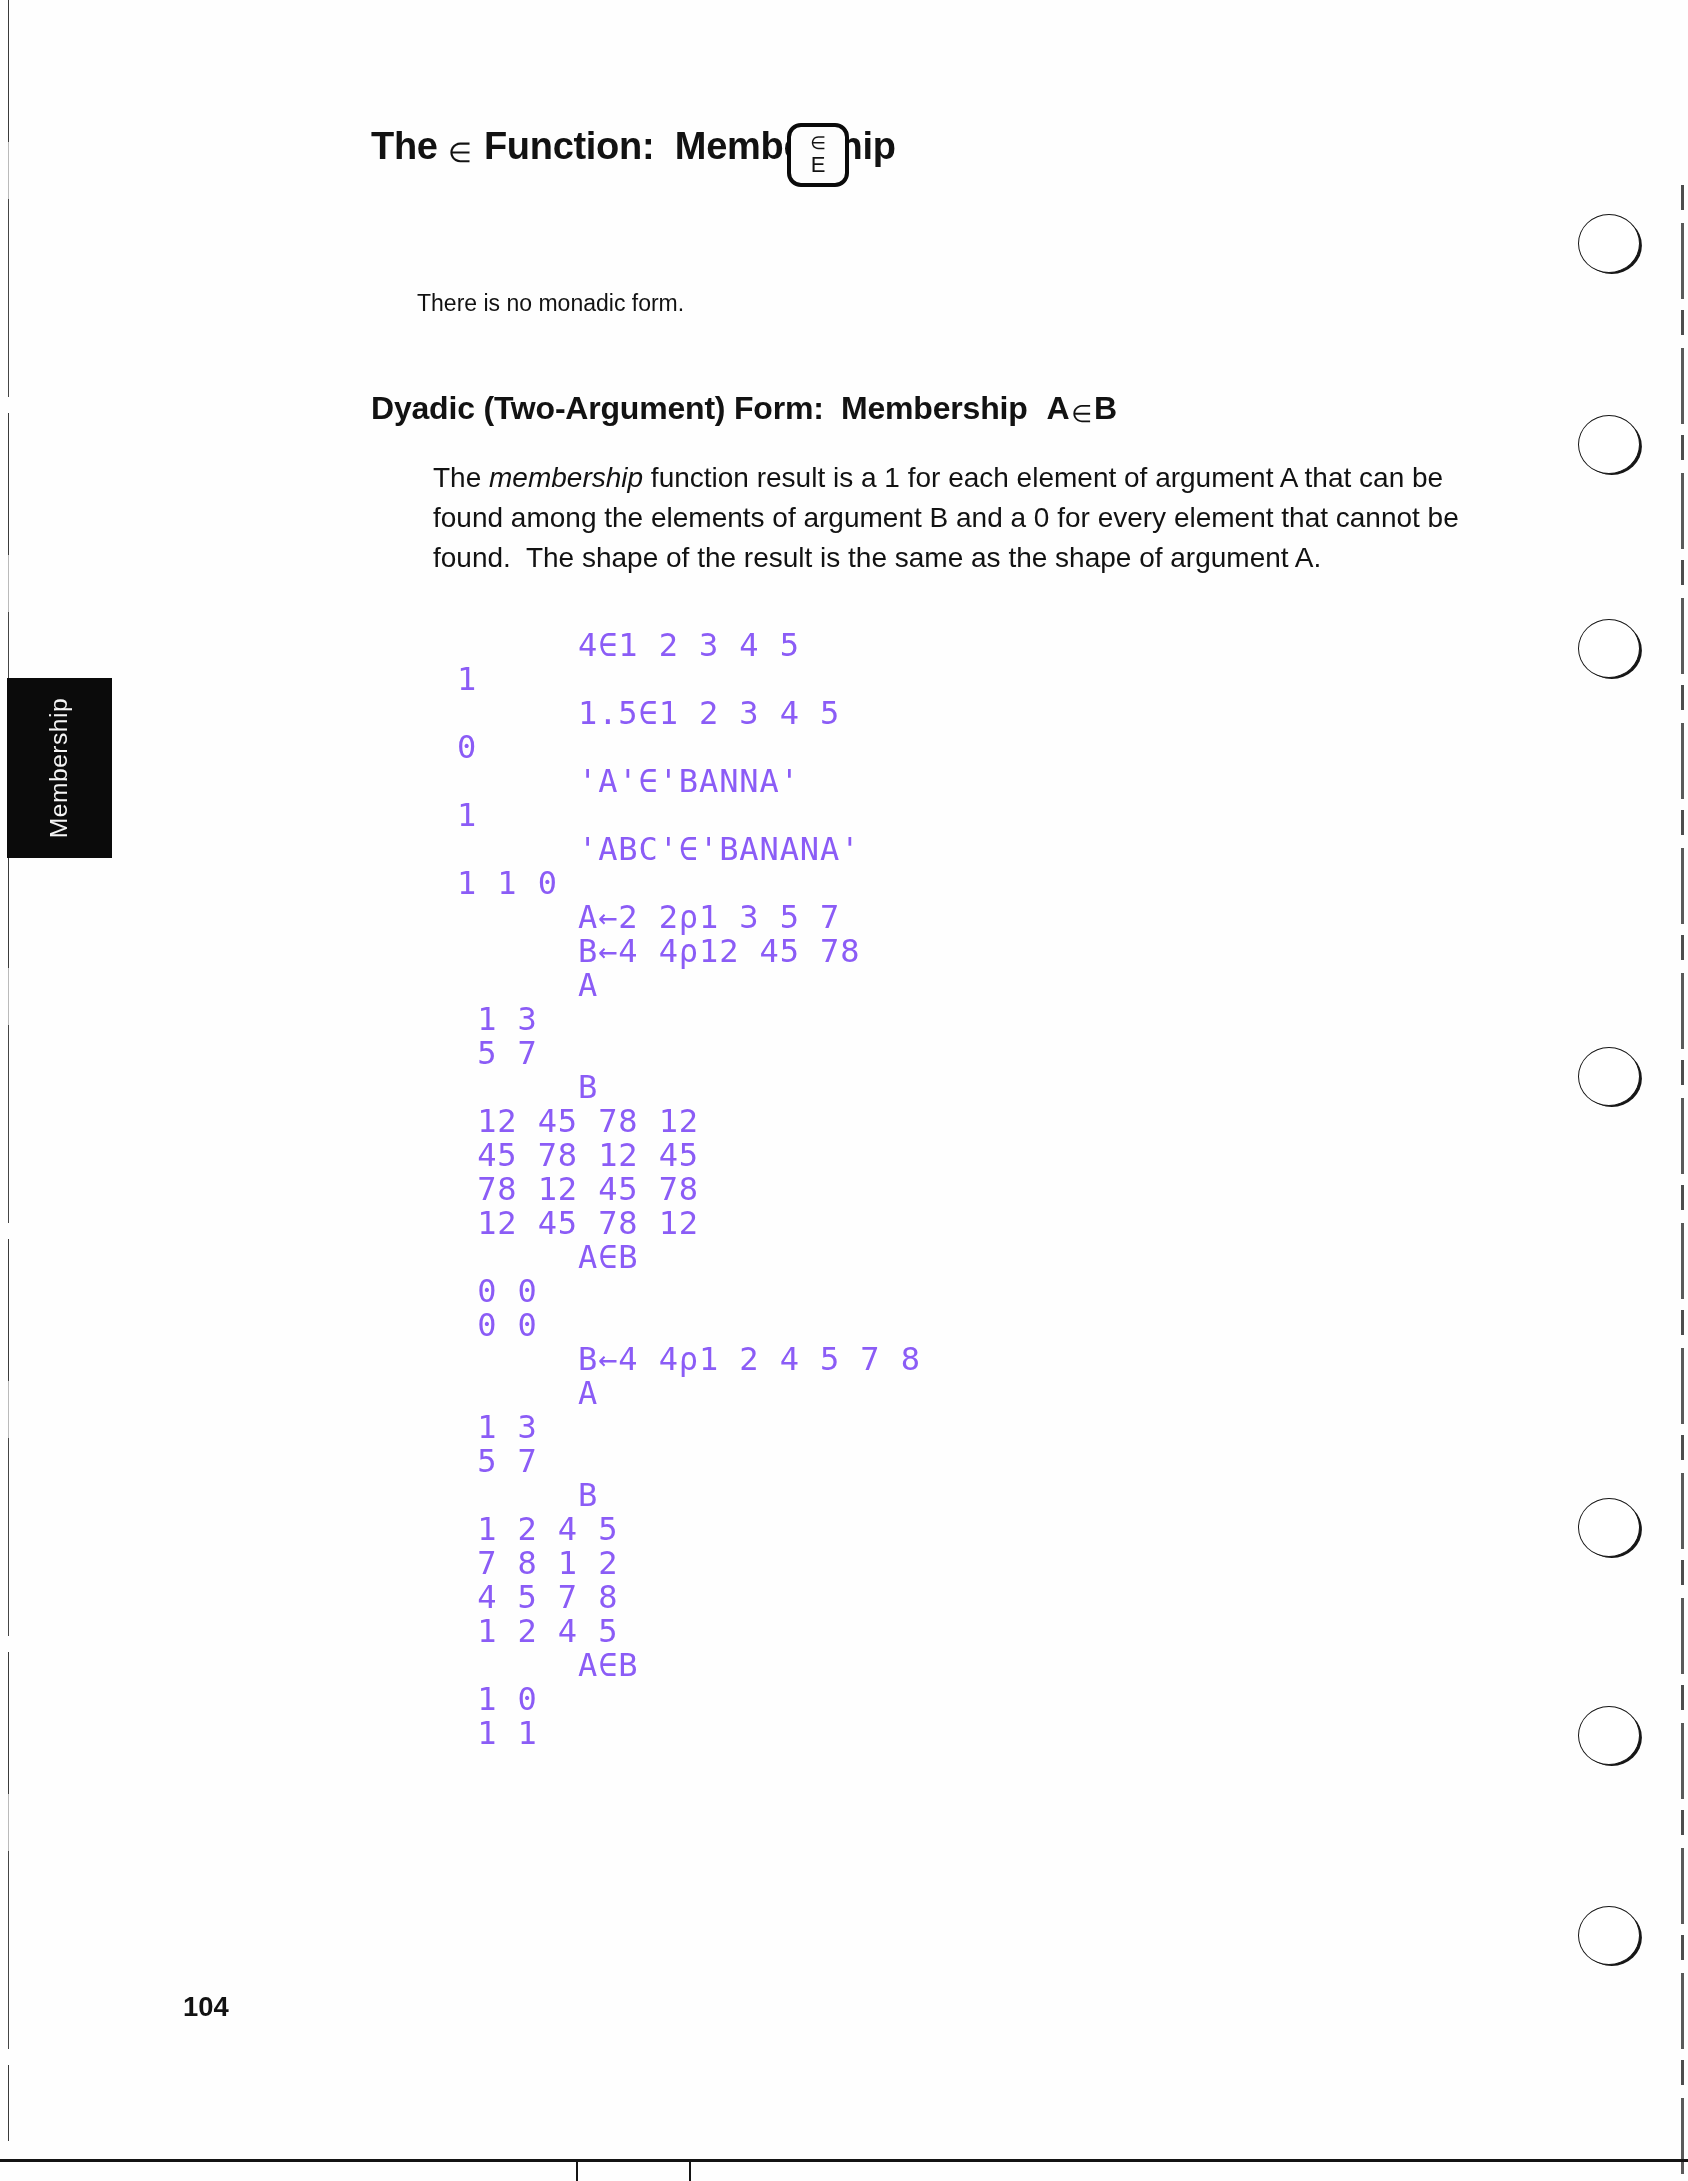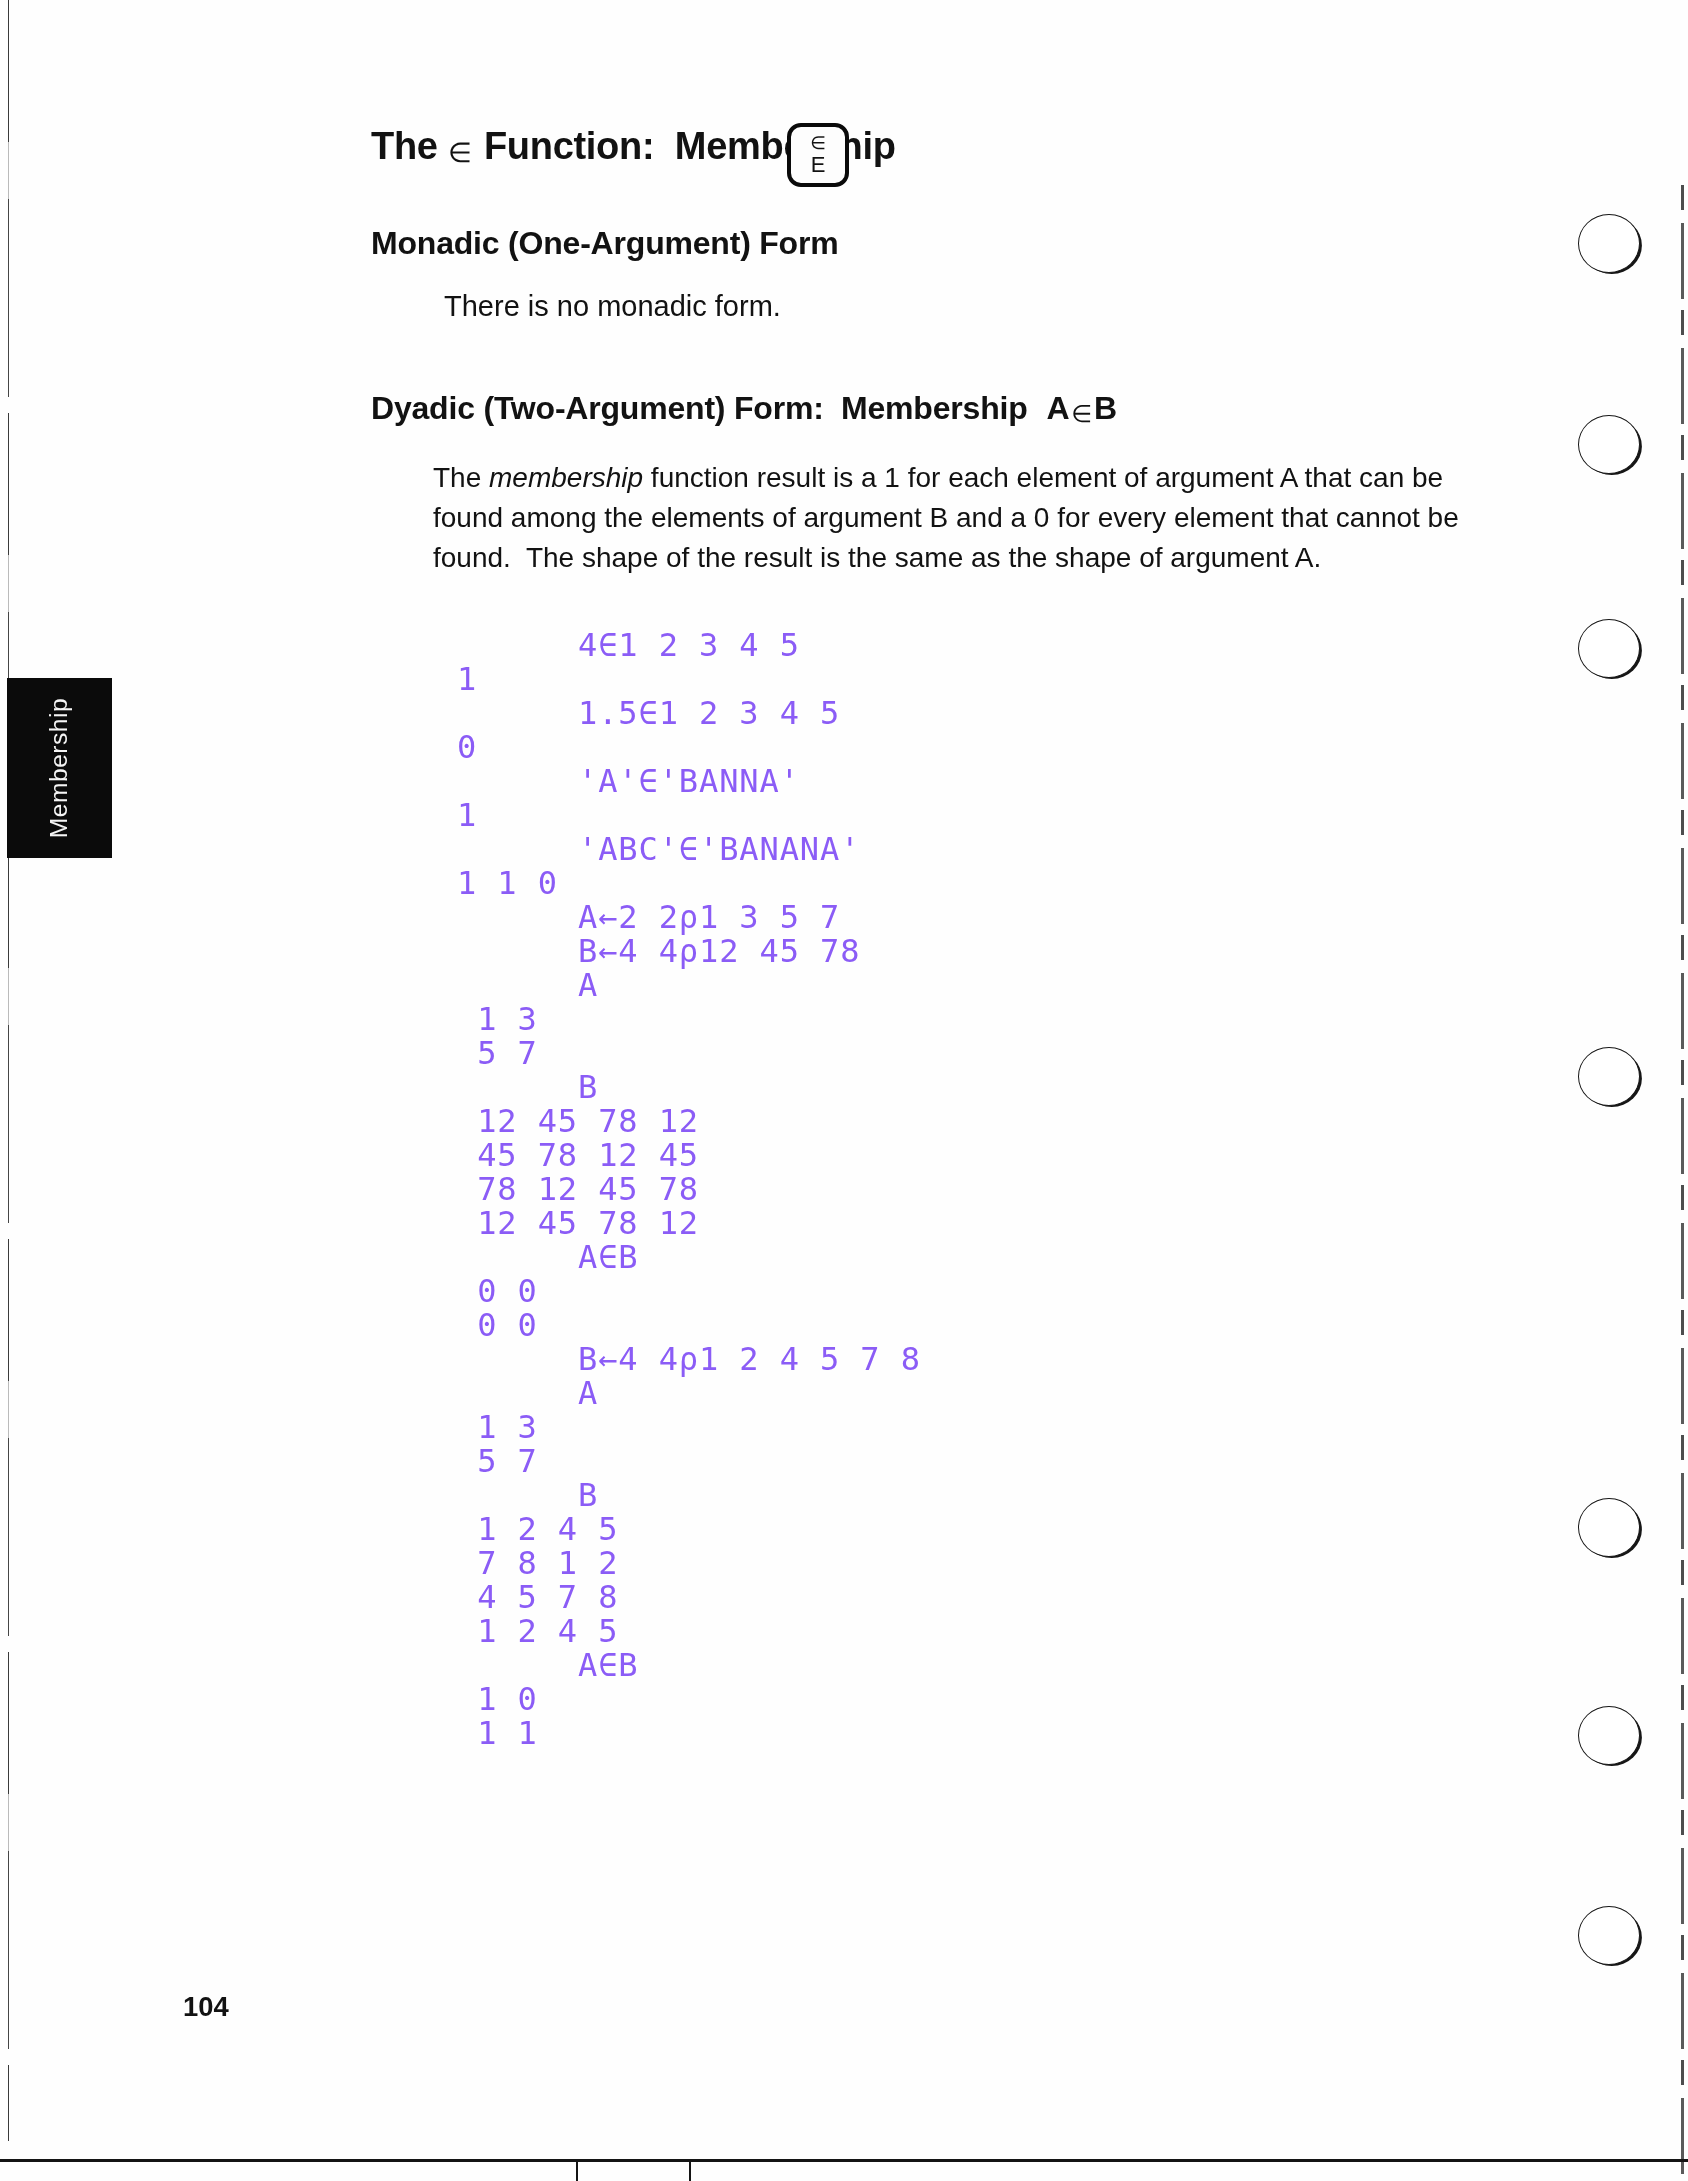--- a/index.html
+++ b/index.html
@@ -86,22 +86,22 @@
   }
   .h-monadic{top:225px;}
   .h-dyadic{top:390px;justify-content:space-between;}
   .formula{margin-left:19px;display:flex;align-items:baseline;font-weight:bold;}
   .formula-eps{
     font-weight:normal;font-size:24px;
     display:inline-block;transform:translateY(2.8px);margin:0 1.9px;
   }
 
   .body-monadic{
-    position:absolute;left:444px;top:290px;
-    font-size:29px;
+    position:absolute;left:417px;top:290px;
+    font-size:23px;
   }
 
   
   .para{
     position:absolute;left:433px;top:458px;
     font-size:28px;line-height:40px;
   }
   .para-line{white-space:pre;}
   .italic{font-style:italic;}
 
@@ -152,23 +152,20 @@
     <span class="keep-ws">The</span>
     <span class="title-eps">∈</span>
     <span class="keep-ws">Function:  Membership</span>
   </h1>
 
   <div class="keycap">
     <span class="keycap-top">∈</span>
     <span class="keycap-bottom">E</span>
   </div>
 
-  <h2 class="h2 h-monadic">
-    <span class="keep-ws">Monadic (One-Argument) Form</span>
-  </h2>
 
   <div class="body-monadic">There is no monadic form.</div>
 
   <h2 class="h2 h-dyadic">
     <span class="keep-ws">Dyadic (Two-Argument) Form:  Membership</span>
     <span class="formula">
       <span>A</span>
       <span class="formula-eps">∈</span>
       <span>B</span>
     </span>

